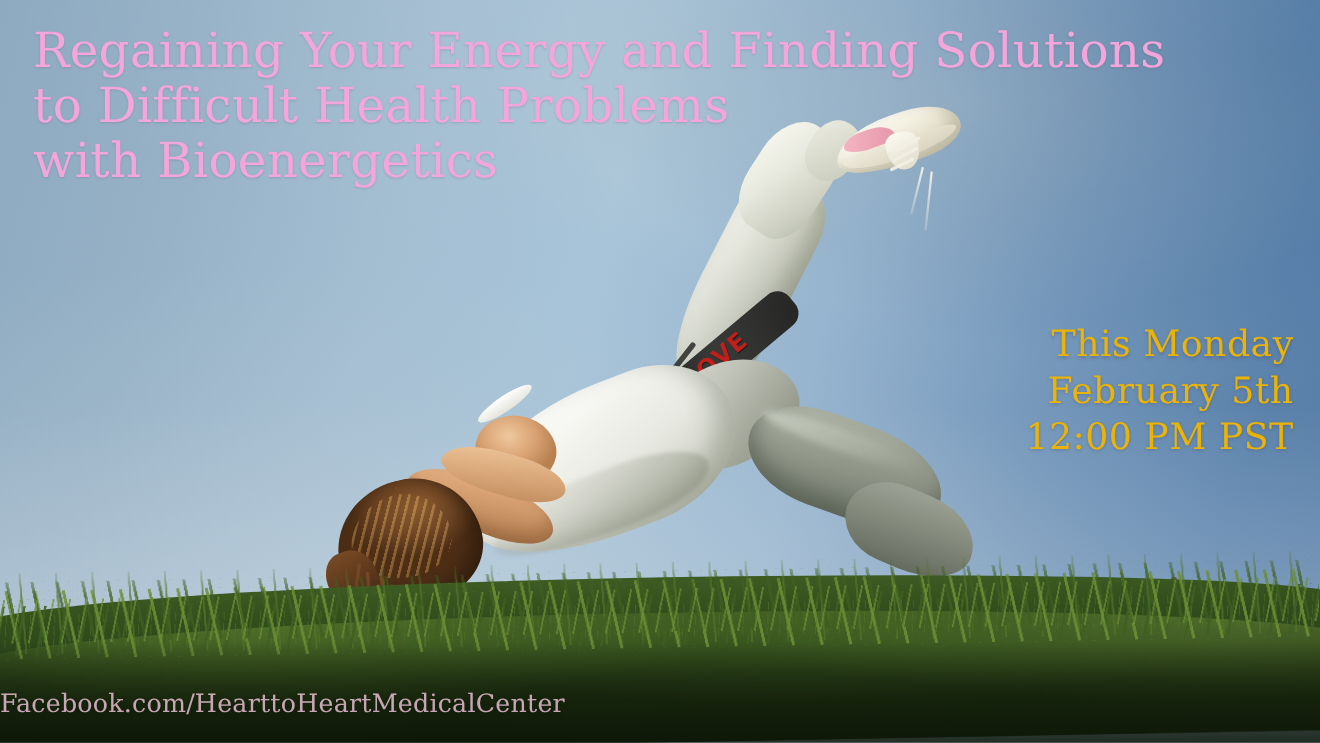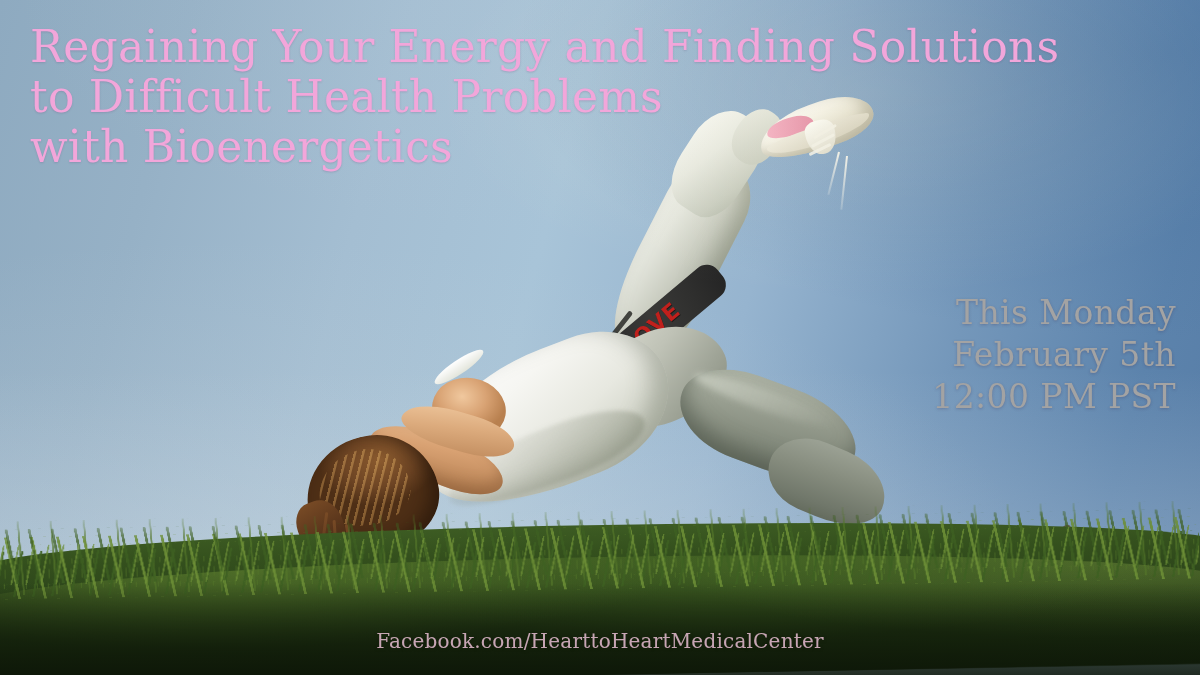--- a/index.html
+++ b/index.html
@@ -344,34 +344,33 @@
     color:#f4a9dc;
     font-family:"DejaVu Serif", serif;
     font-size:29px;
     line-height:34px;
     letter-spacing:.3px;
     text-shadow:0 1px 2px rgba(90,70,110,.2);
   }
   .when{
     position:absolute;right:24px;top:292px;
     text-align:right;
-    color:#a3a3a3;
+    color:#eab308;
     font-family:"DejaVu Serif", serif;
     font-size:33px;
     line-height:42px;
     letter-spacing:.4px;
     text-shadow:0 1px 3px rgba(60,50,90,.3);
     white-space:pre-line;
   }
   .footer{
     position:absolute;left:0;right:0;bottom:22px;
-    text-align:center;
     color:rgba(250,204,228,.78);
     font-family:"DejaVu Serif", serif;
-    font-size:20px;
+    font-size:23px;
     letter-spacing:.2px;
     text-shadow:0 1px 3px rgba(20,30,10,.55);
   }
 </style>
 </head>
 <body>
 
 <div class="poster">
 
   <div class="sky"></div>

